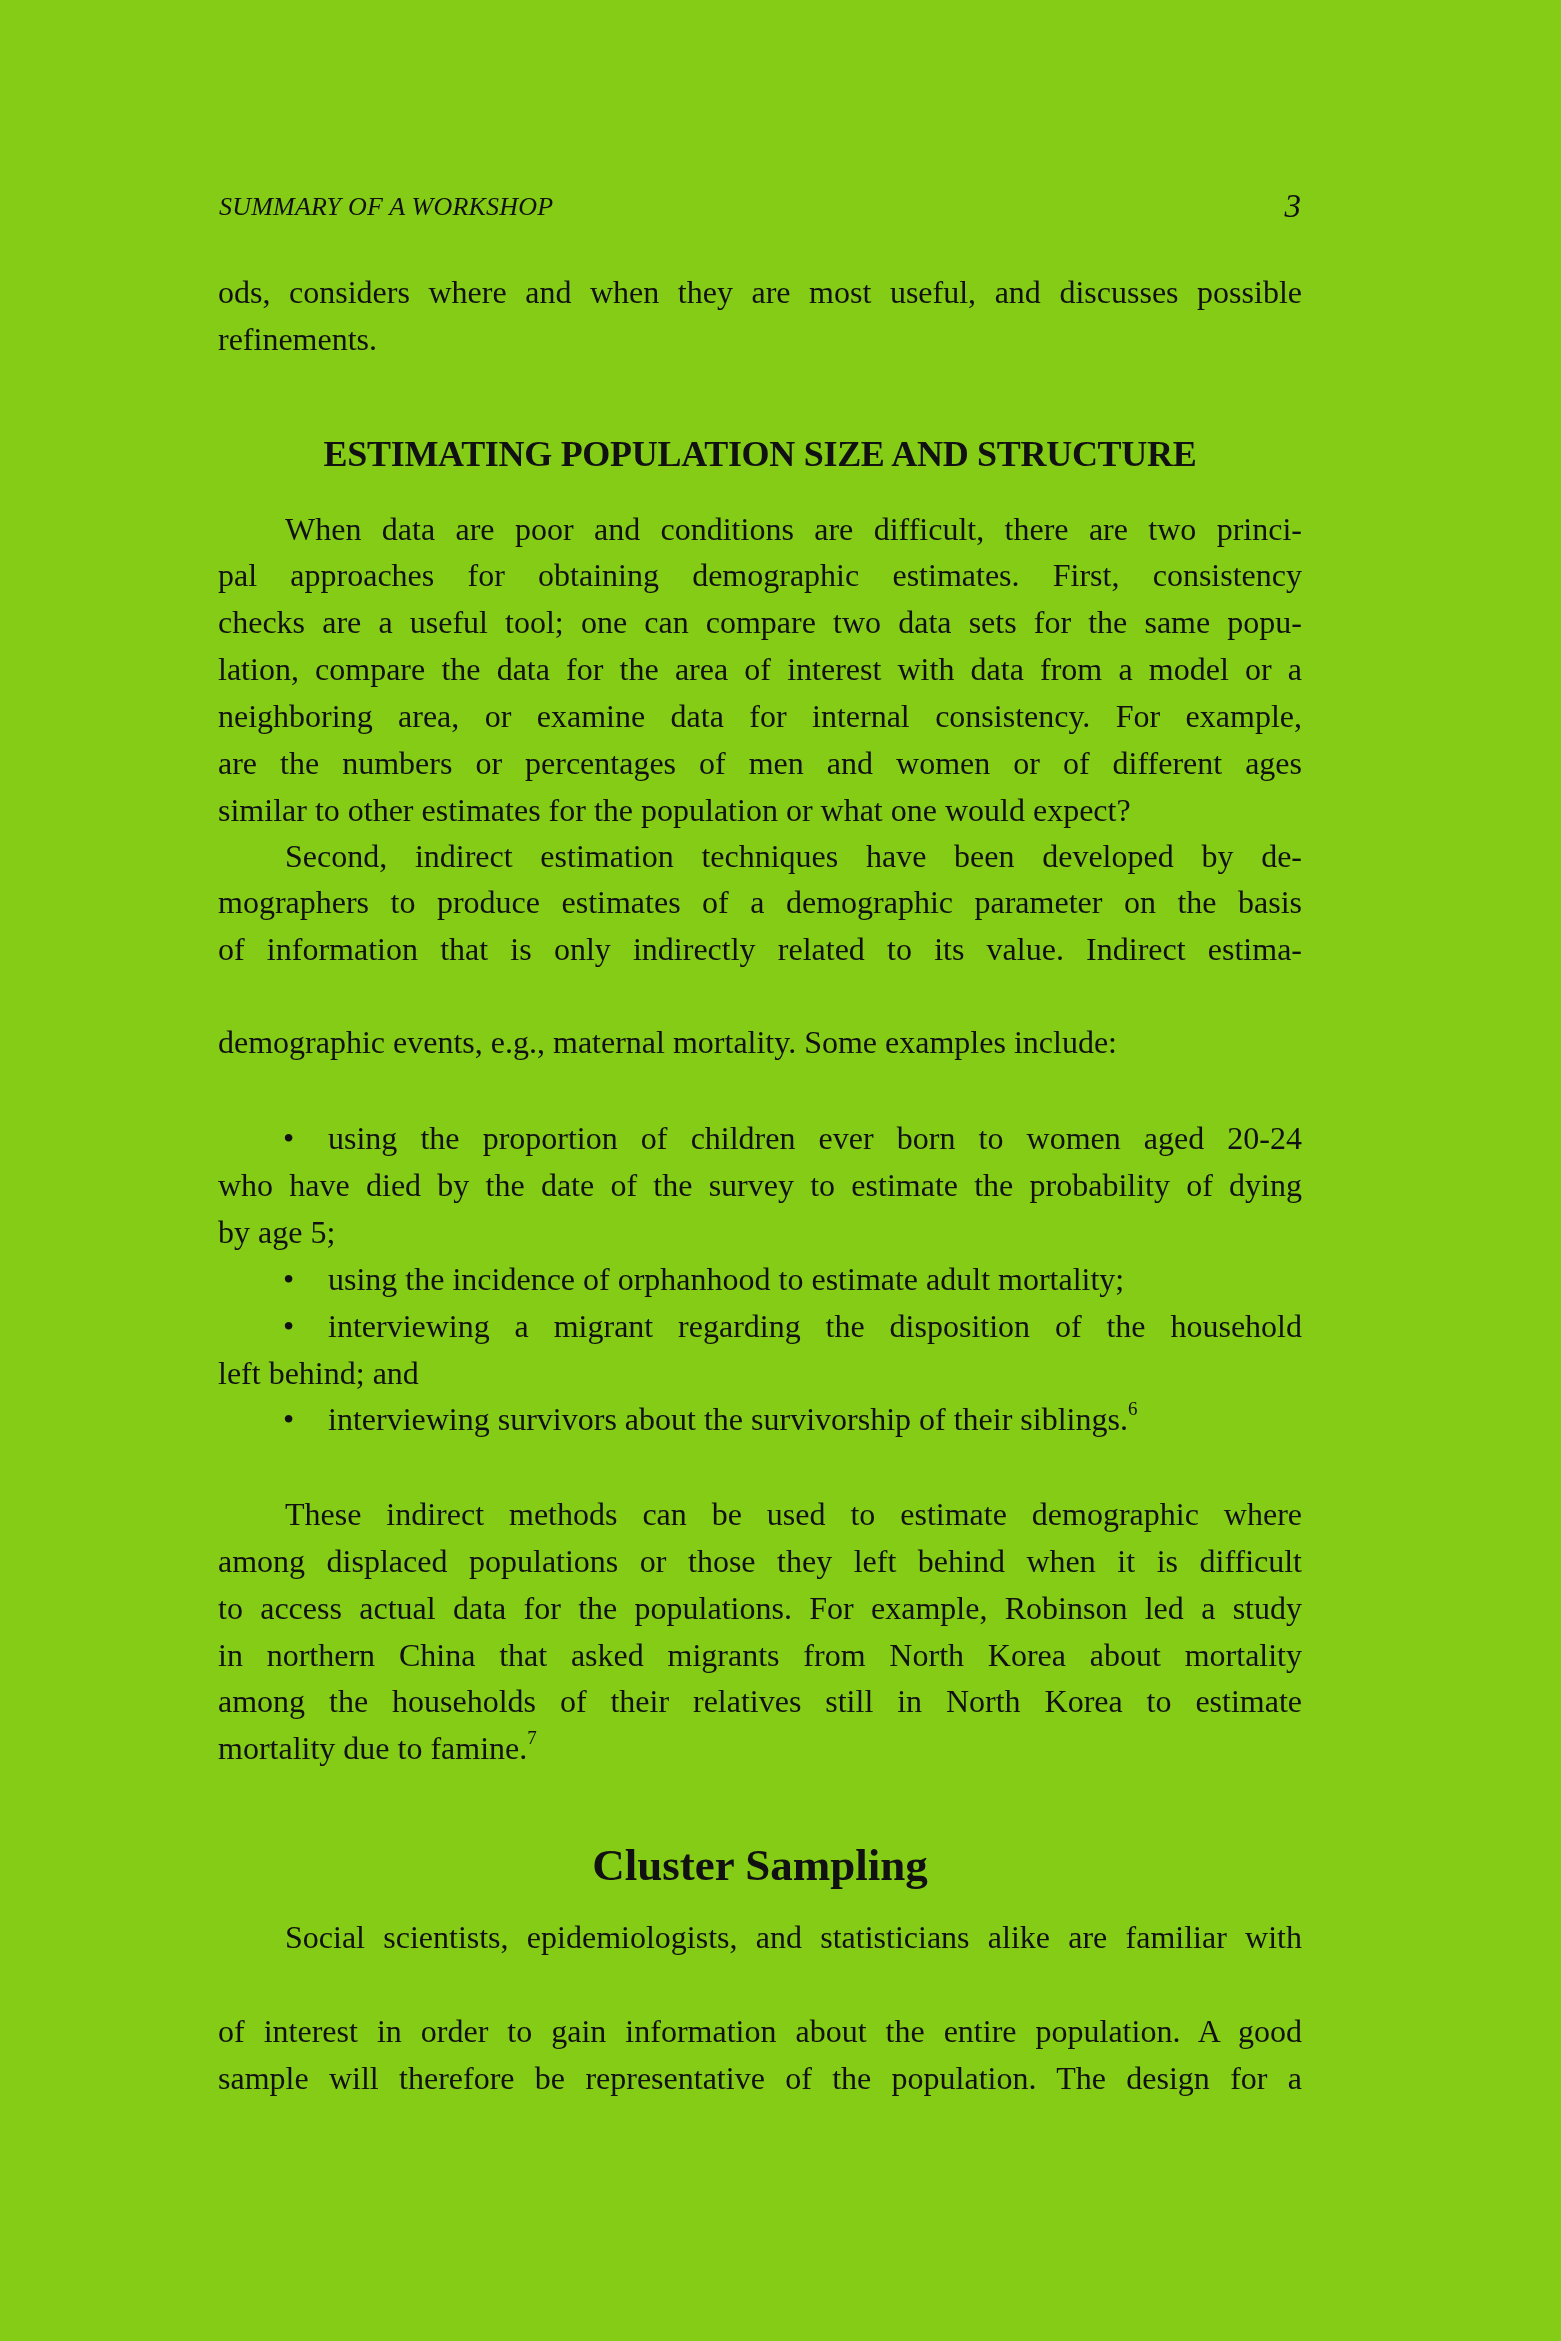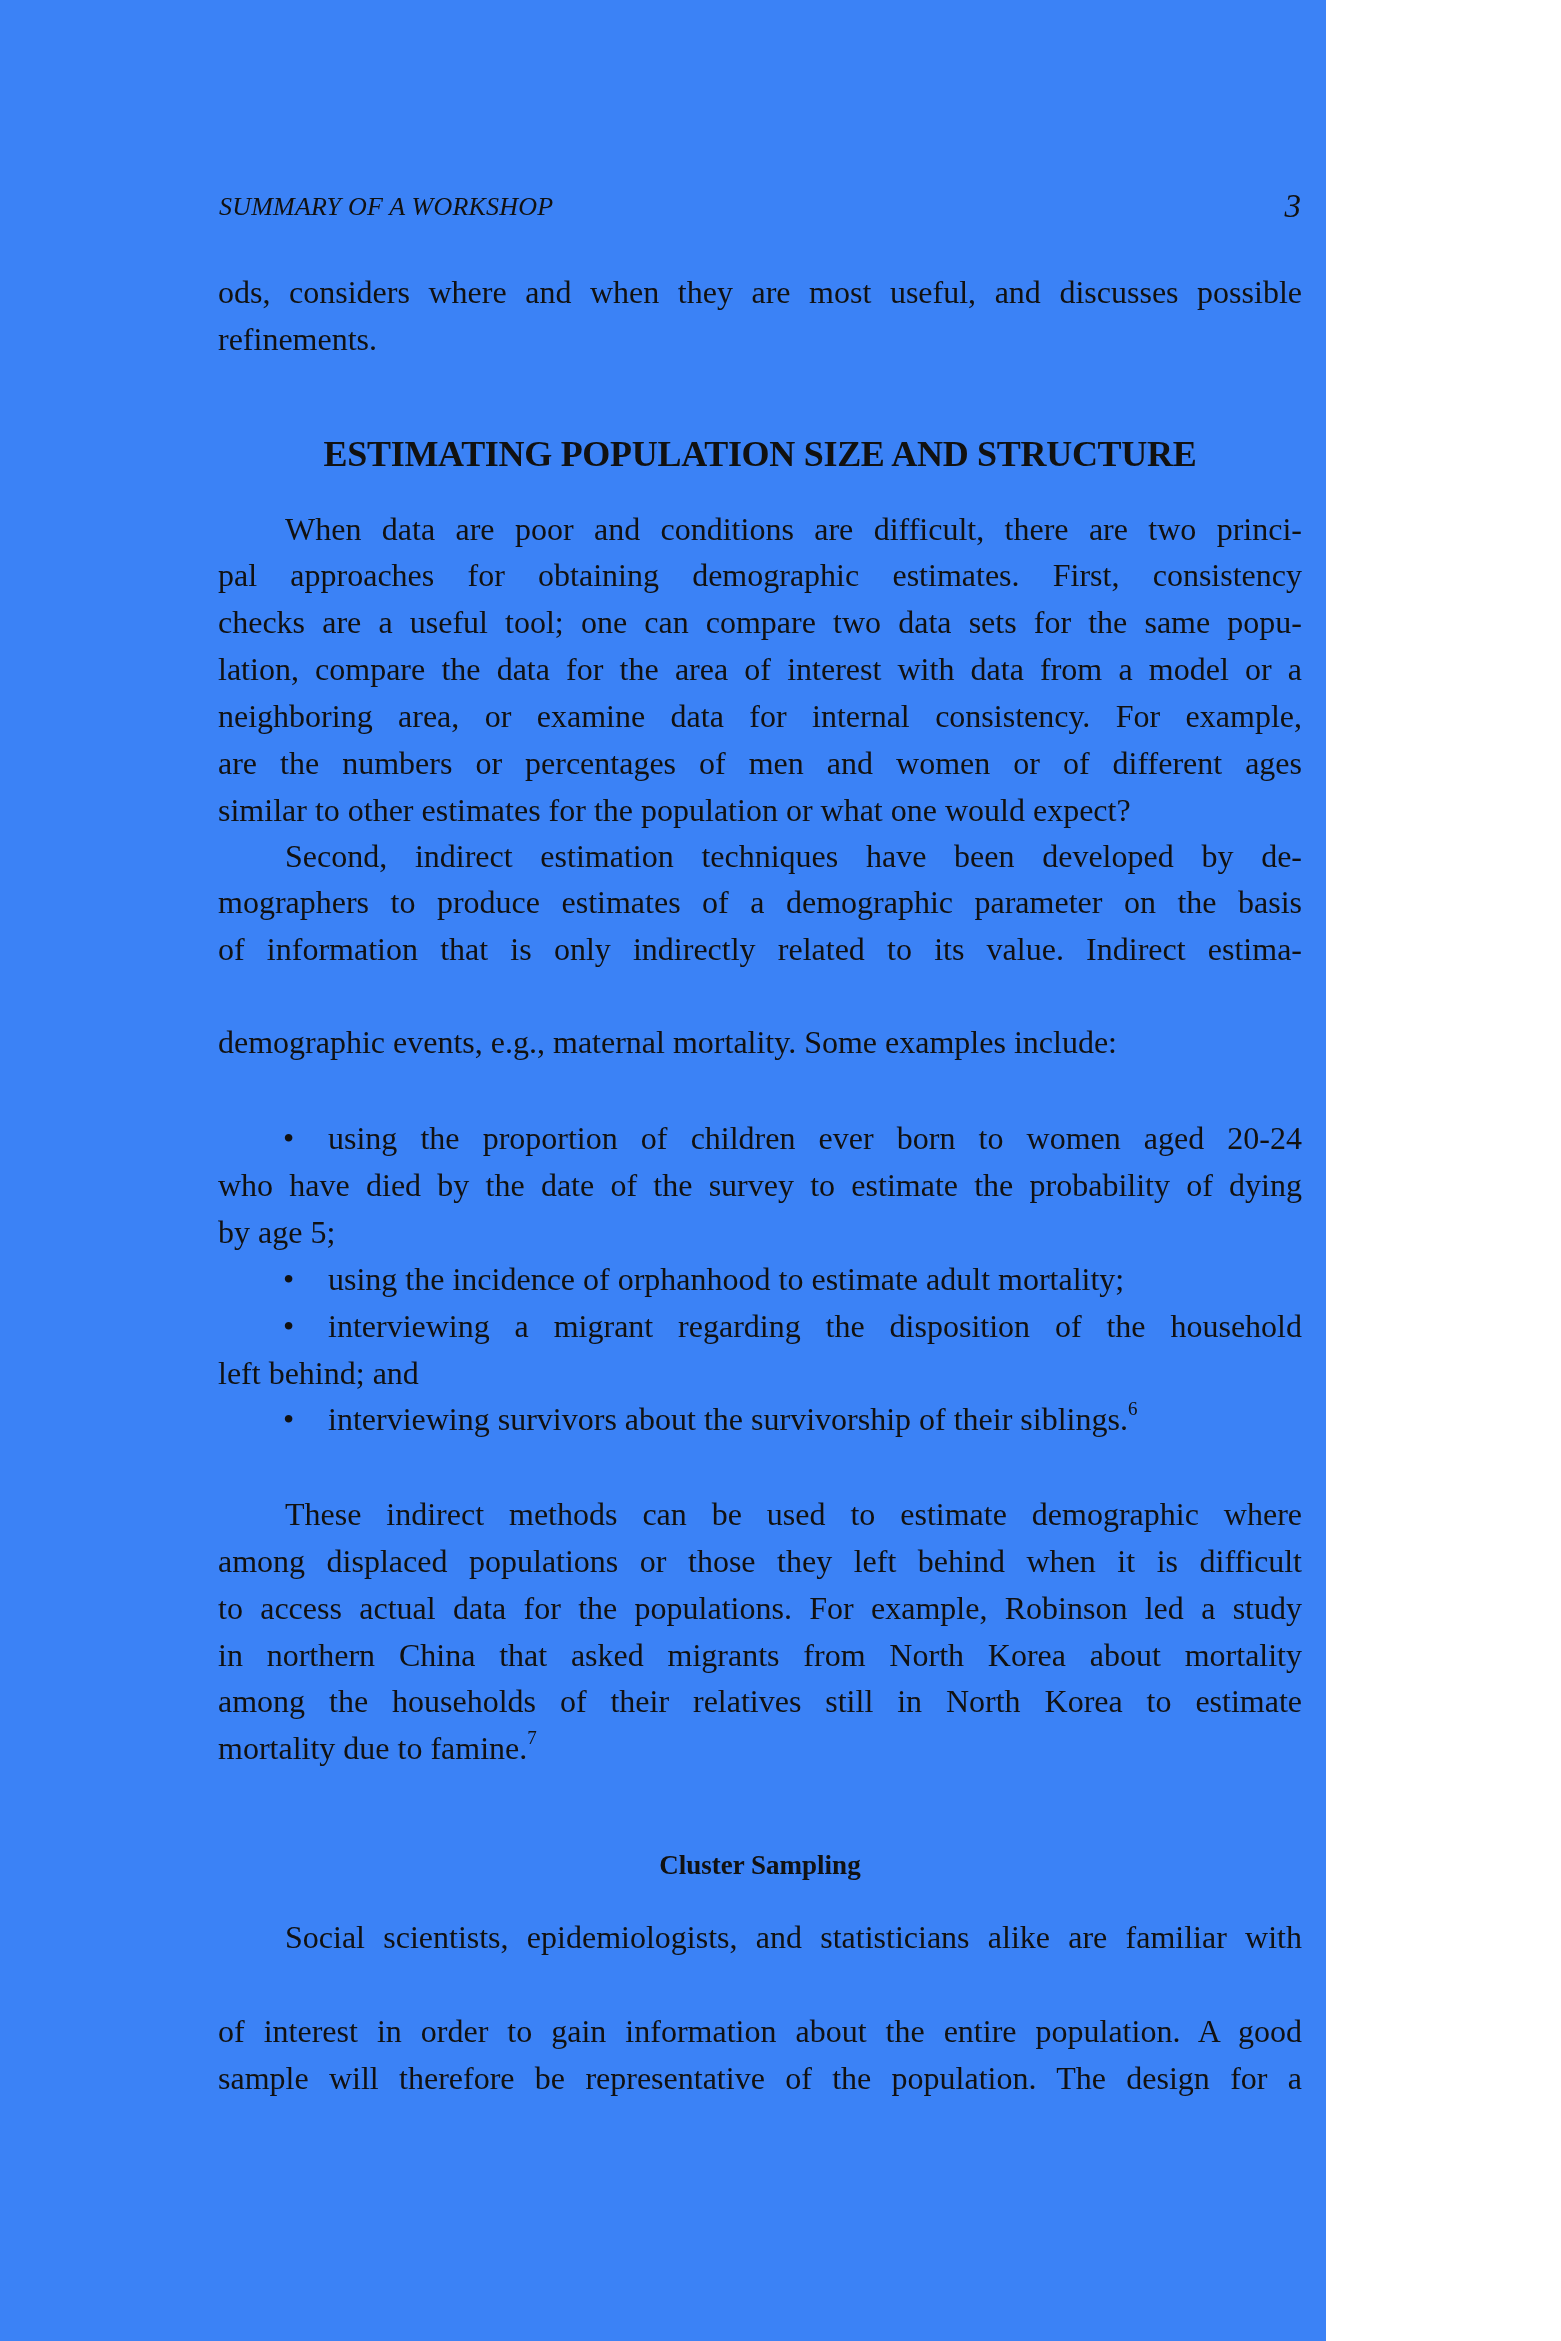--- a/index.html
+++ b/index.html
@@ -1,17 +1,17 @@
 <!DOCTYPE html>
 <html style="font-size:14px"><head>
 <meta charset="utf-8">
 <style>
   html, body { margin: 0; padding: 0; background: #ffffff; }
   body { width: 1561px; height: 2342px; position: relative; overflow: hidden; }
-  .page { position: absolute; left: 0; top: 0; width: 1326px; height: 2342px; background: #3b82f6; color: #111111; }
+  .page { position: absolute; left: 0; top: 0; width: 1561px; height: 2342px; background: #84cc16; color: #111111; }
   .ln {
     position: absolute;
     left: 218px;
     width: 1084px;
     font-family: "Liberation Serif", "DejaVu Serif", serif;
     font-size: 32px;
     line-height: 32px;
     height: 32px;
     white-space: nowrap;
     text-align: justify;
@@ -42,21 +42,21 @@
   }
   .h1 {
     position: absolute; left: 218px; width: 1084px; text-align: center;
     font-family: "Liberation Serif", "DejaVu Serif", serif;
     font-weight: bold; font-size: 36px; line-height: 35px; color: #111111;
     letter-spacing: -0.3px;
   }
   .h2 {
     position: absolute; left: 218px; width: 1084px; text-align: center;
     font-family: "Liberation Serif", "DejaVu Serif", serif;
-    font-weight: bold; font-size: 27px; line-height: 35px; color: #111111;
+    font-weight: bold; font-size: 45px; line-height: 35px; color: #111111;
   }
   sup { font-size: 19px; line-height: 0; position: relative; top: -3.5px; vertical-align: super; }
 </style>
 </head>
 <body>
 
 <div class="page">
 
   <div class="run-head">SUMMARY OF A WORKSHOP</div>
   <div class="page-num">3</div>

